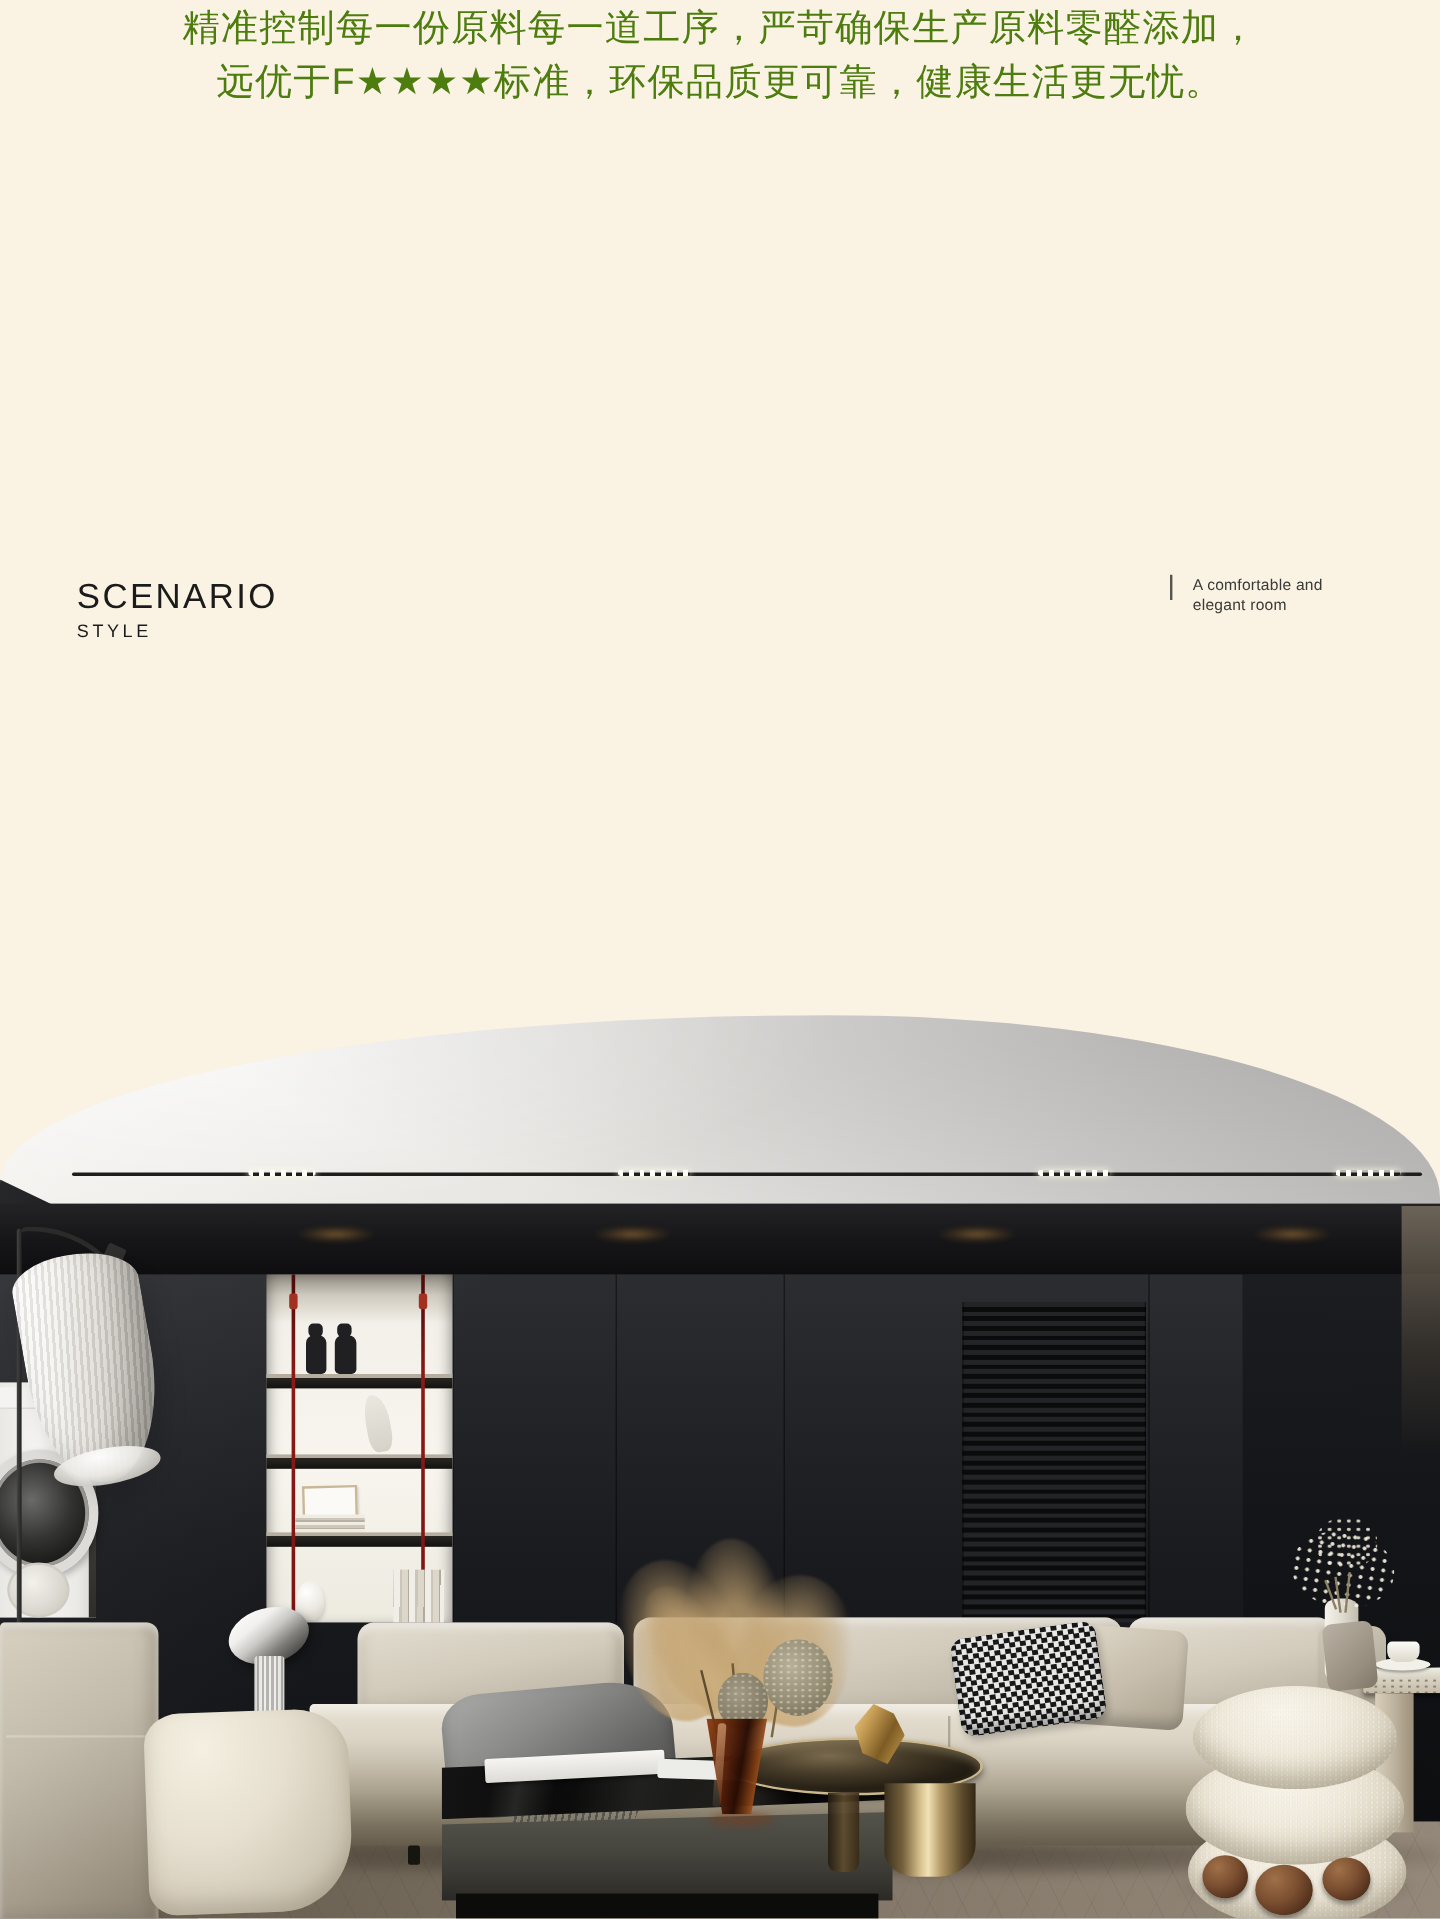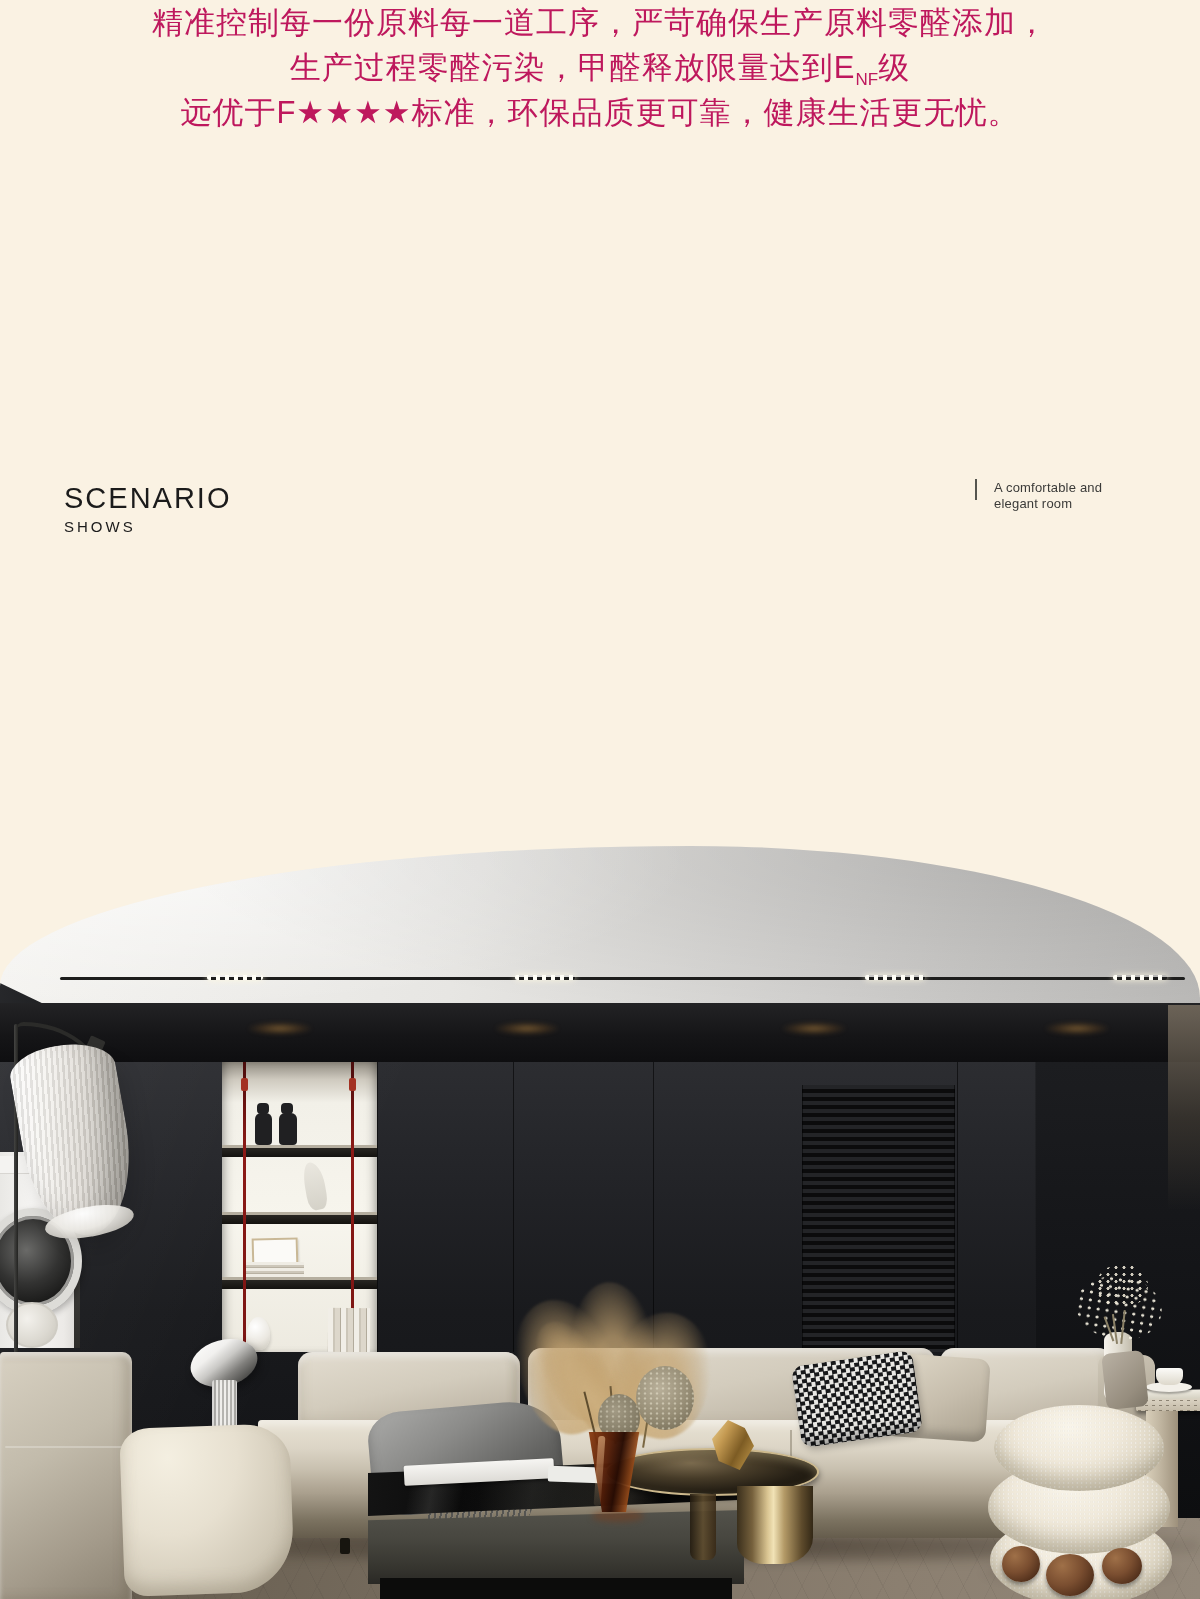--- a/index.html
+++ b/index.html
@@ -1,21 +1,21 @@
 <!DOCTYPE html>
 <html><head>
 <meta charset="utf-8">
 <style>
   html,body{margin:0;padding:0;background:#FAF2E3;}
   .canvas{position:relative;width:1200px;height:1599px;margin:0 auto;background:#FAF2E3;
           overflow:hidden;font-family:"Liberation Sans",sans-serif;}
   .abs{position:absolute;}
 
   
-  .intro{left:0;top:0;width:1200px;text-align:center;color:#be185d;
+  .intro{left:0;top:0;width:1200px;text-align:center;color:#4d7c0f;
          font-size:31px;line-height:45px;letter-spacing:1px;font-weight:500;}
   .intro sub{font-size:17px;line-height:0;vertical-align:-7px;letter-spacing:0;}
 
   
   .style-block{left:64px;top:482px;color:#1b1b1b;}
   .style-title{font-size:29px;letter-spacing:2px;font-weight:400;}
   .style-sub{font-size:15px;letter-spacing:3px;margin-top:3px;font-weight:400;}
 
   
   .caption-bar{left:975px;top:479px;width:2px;height:21px;background:#55554f;}
@@ -256,27 +256,26 @@
   .bl2{left:1046px;top:708px;width:48px;height:42px;}
   .bl3{left:1102px;top:702px;width:40px;height:36px;}
 </style>
 </head>
 <body>
 
 <div class="canvas">
 
   <div class="abs intro">
     <div>精准控制每一份原料每一道工序，严苛确保生产原料零醛添加，</div>
-    <div><span>生产过程零醛污染，甲醛释放限量达到E</span><sub>NF</sub><span>级</span></div>
     <div>远优于F★★★★标准，环保品质更可靠，健康生活更无忧。</div>
   </div>
 
   <div class="abs style-block">
     <div class="style-title">SCENARIO</div>
-    <div class="style-sub">SHOWS</div>
+    <div class="style-sub">STYLE</div>
   </div>
 
   <div class="abs caption-bar"></div>
   <div class="abs caption">
     <div>A comfortable and</div>
     <div>elegant room</div>
   </div>
 
 
   <div class="abs dome">

